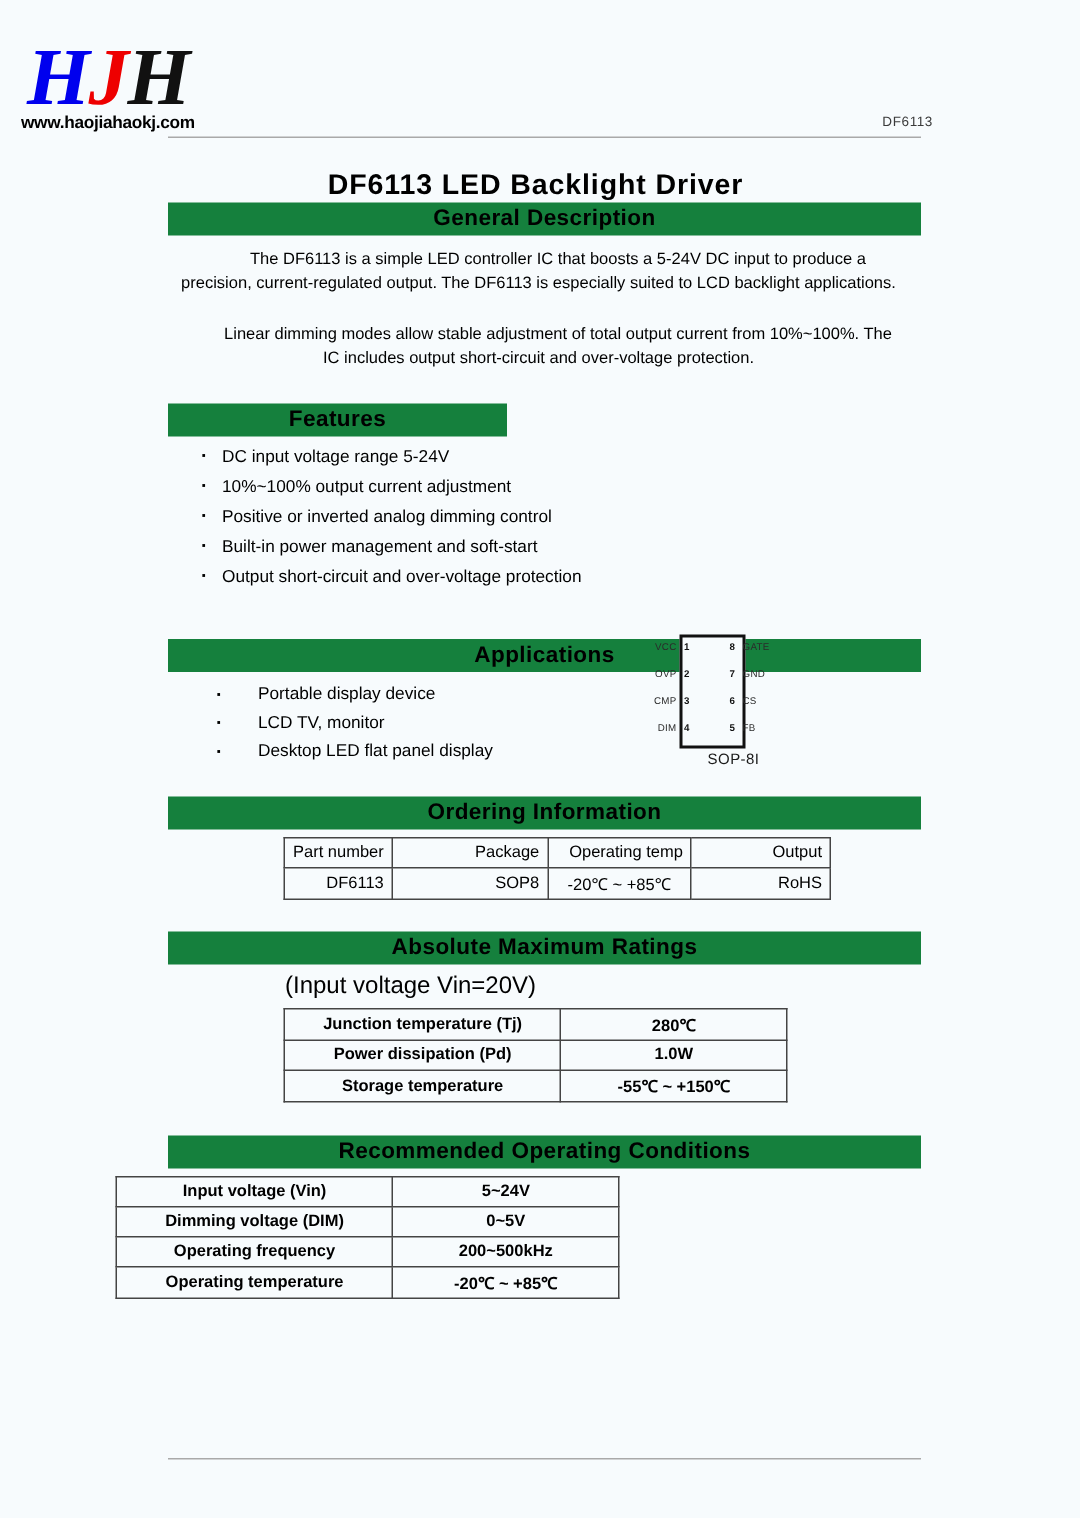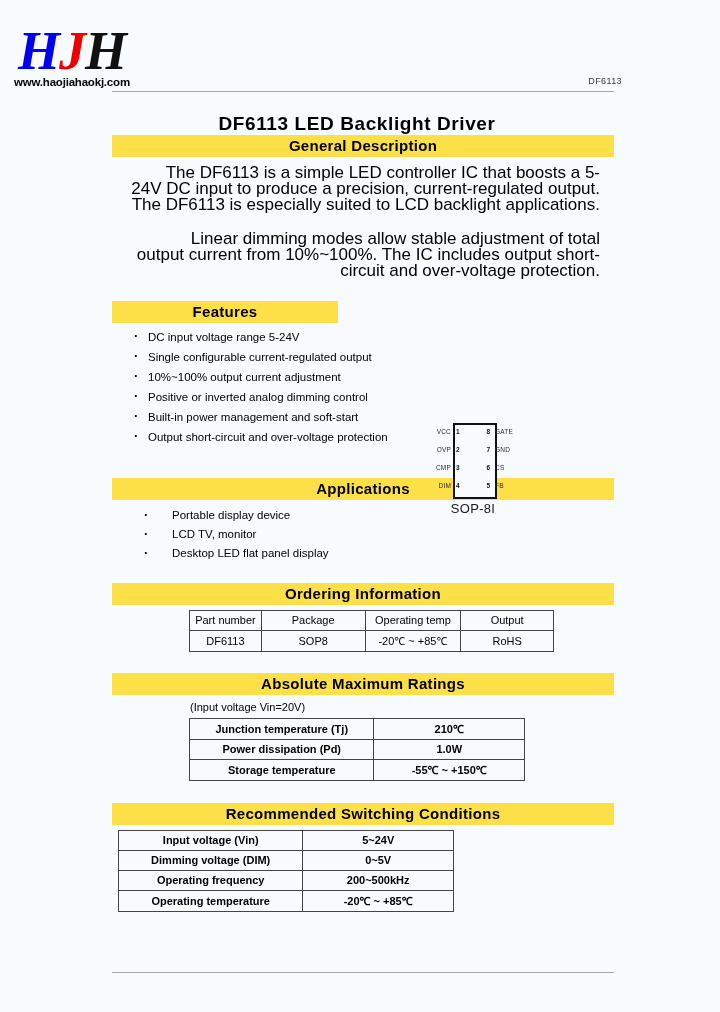--- a/index.html
+++ b/index.html
@@ -71,39 +71,39 @@
   .doc-title {
     text-align: center;
     font-size: 19px;
     font-weight: bold;
     letter-spacing: 0.6px;
     margin: 29px 0 0 0;
     padding-right: 6px;
   }
 
   .band {
-    background: #fde047;
+    background: #15803d;
     text-align: center;
     font-size: 15px;
     font-weight: bold;
     letter-spacing: 0.3px;
     padding: 2px 0 3px 0;
     margin-left: 112px;
     margin-right: 106px;
   }
   .band.narrow {
     margin-right: 0;
     width: 226px;
   }
 
   .body-text {
-    font-size: 17px;
+    font-size: 11px;
     line-height: 16px;
     margin: 8px 120px 0 118px;
-    text-align: right;
+    text-align: center;
   }
   .body-text.indent { text-indent: 26px; }
   .body-text.gap { margin-top: 18px; }
 
   ul.bullets {
     list-style: none;
     margin: 4px 0 0 0;
     padding: 0;
   }
   ul.bullets li {
@@ -177,25 +177,25 @@
   .pkg-name-r {
     position: absolute;
     left: 80px;
     width: 36px;
     text-align: left;
     color: #2b2b2b;
     letter-spacing: 0.2px;
   }
   .pkg-caption {
     position: absolute;
-    left: 0;
+    left: 16px;
     top: 80px;
     width: 116px;
     text-align: center;
-    font-size: 13px;
+    font-size: 10px;
     letter-spacing: 0.3px;
     color: #1a1a1a;
   }
 
   
   table.dt {
     border-collapse: collapse;
     font-size: 11px;
     margin-top: 5px;
   }
@@ -205,42 +205,42 @@
     height: 14px;
   }
 
   .tbl-wrap { position: relative; }
 
   
   table.ordering {
     margin-left: 189px;
     width: 365px;
   }
-  table.ordering td { text-align: center; }
+  table.ordering td { text-align: right; }
   table.ordering col.c1 { width: 72px; }
   table.ordering col.c2 { width: 104px; }
   table.ordering col.c3 { width: 96px; }
   table.ordering col.c4 { width: 93px; }
   table.ordering td.ctr { text-align: center; }
 
   .paren-note {
-    font-size: 11px;
+    font-size: 16px;
     margin: 6px 0 0 190px;
   }
 
   
   table.spec {
     margin-left: 189px;
     width: 336px;
   }
   table.spec col.k { width: 185px; }
   table.spec col.v { width: 151px; }
   table.spec td { text-align: center; font-weight: bold; }
 
-  table.spec.rec { margin-left: 118px; width: 336px; }
+  table.spec.rec { margin-left: 77px; width: 336px; }
 
   .sec-gap-1 { height: 22px; }
   .sec-gap-2 { height: 31px; }
   .sec-gap-3 { height: 20px; }
   .sec-gap-4 { height: 21px; }
   .sec-gap-5 { height: 22px; }
 
   .footer-rule {
     position: absolute;
     left: 112px;
@@ -268,21 +268,20 @@
 
   <div class="band">General Description</div>
   <p class="body-text indent">The DF6113 is a simple LED controller IC that boosts a 5-24V DC input to produce a precision, current-regulated output. The DF6113 is especially suited to LCD backlight applications.</p>
   <p class="body-text indent gap">Linear dimming modes allow stable adjustment of total output current from 10%~100%. The IC includes output short-circuit and over-voltage protection.</p>
 
   <div class="sec-gap-1"></div>
 
   <div class="band narrow">Features</div>
   <ul class="bullets features">
     <li>DC input voltage range 5-24V</li>
-    <li>Single configurable current-regulated output</li>
     <li>10%~100% output current adjustment</li>
     <li>Positive or inverted analog dimming control</li>
     <li>Built-in power management and soft-start</li>
     <li>Output short-circuit and over-voltage protection</li>
   </ul>
 
   <div class="package">
     <div class="pkg-body"></div>
 
     <div class="pkg-pinrow" style="top:2px;">
@@ -355,36 +354,36 @@
   <div class="band">Absolute Maximum Ratings</div>
   <div class="paren-note">(Input voltage Vin=20V)</div>
   <table class="dt spec">
     <colgroup>
         <col class="k">
         <col class="v">
       </colgroup>
     <tbody>
       <tr>
         <td>Junction temperature (Tj)</td>
-        <td>210℃</td>
+        <td>280℃</td>
       </tr>
       <tr>
         <td>Power dissipation (Pd)</td>
         <td>1.0W</td>
       </tr>
       <tr>
         <td>Storage temperature</td>
         <td>-55℃ ~ +150℃</td>
       </tr>
     </tbody>
   </table>
 
   <div class="sec-gap-5"></div>
 
-  <div class="band">Recommended Switching Conditions</div>
+  <div class="band">Recommended Operating Conditions</div>
   <table class="dt spec rec">
     <colgroup>
         <col class="k">
         <col class="v">
       </colgroup>
     <tbody>
       <tr>
         <td>Input voltage (Vin)</td>
         <td>5~24V</td>
       </tr>

